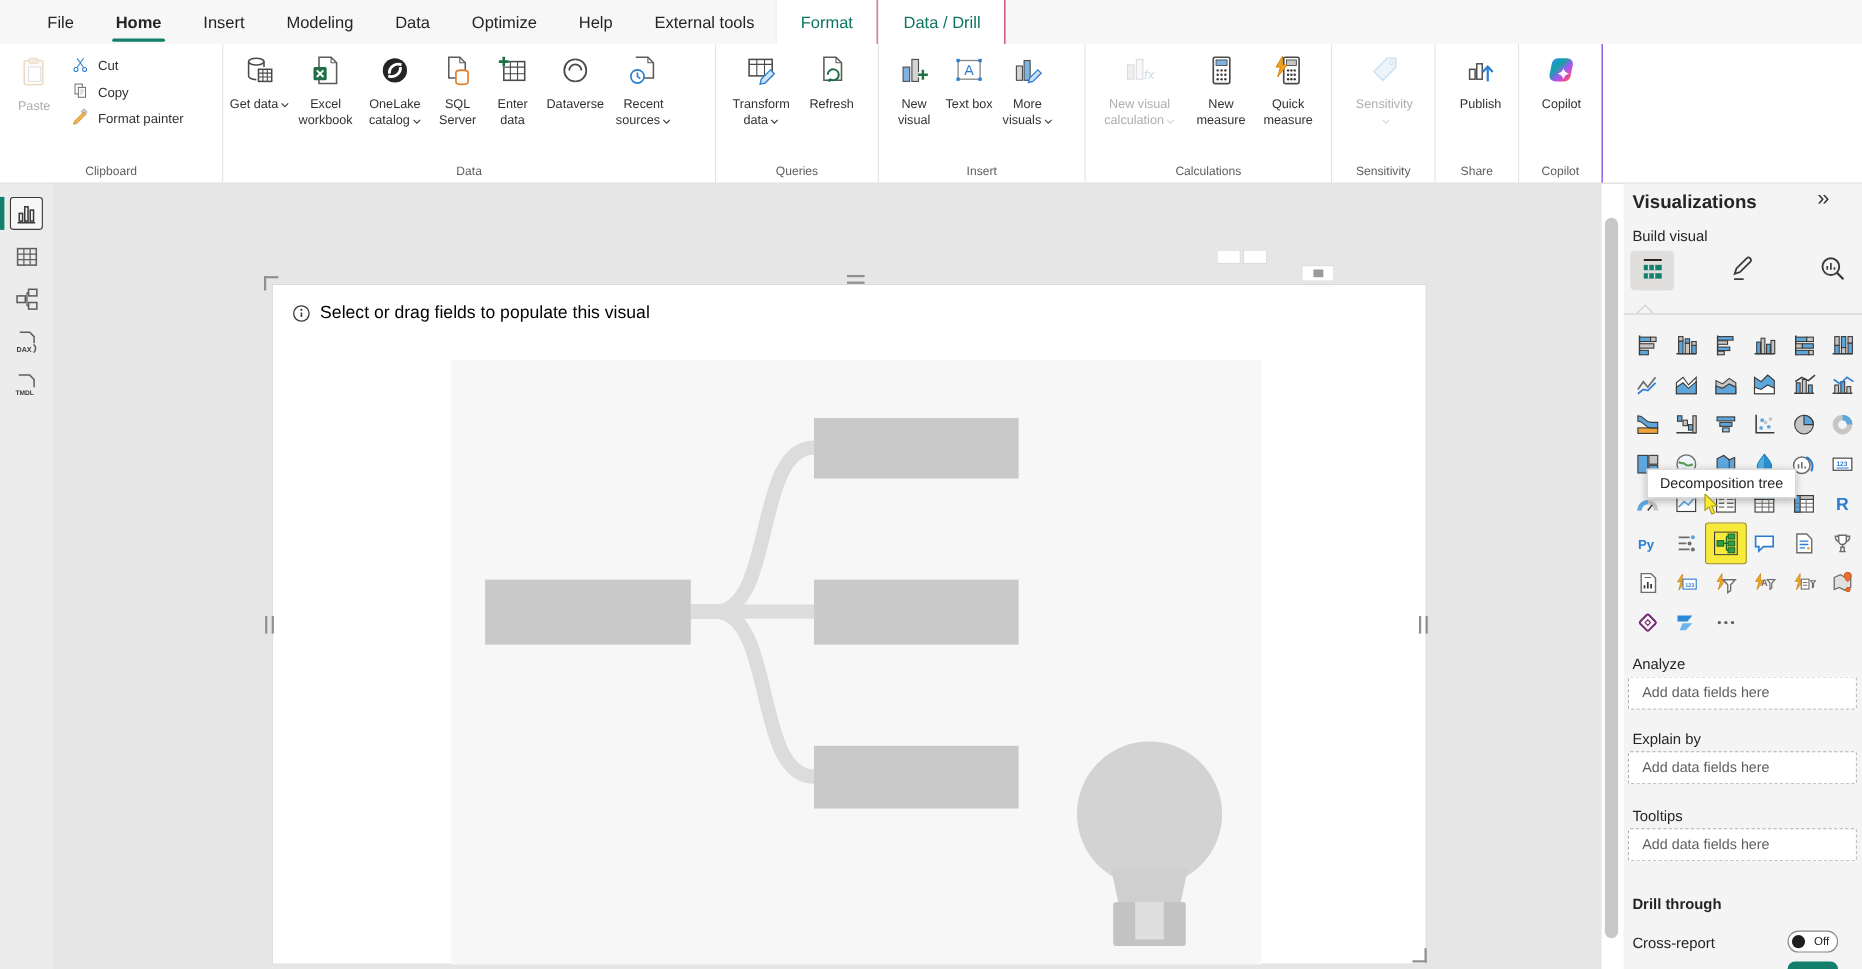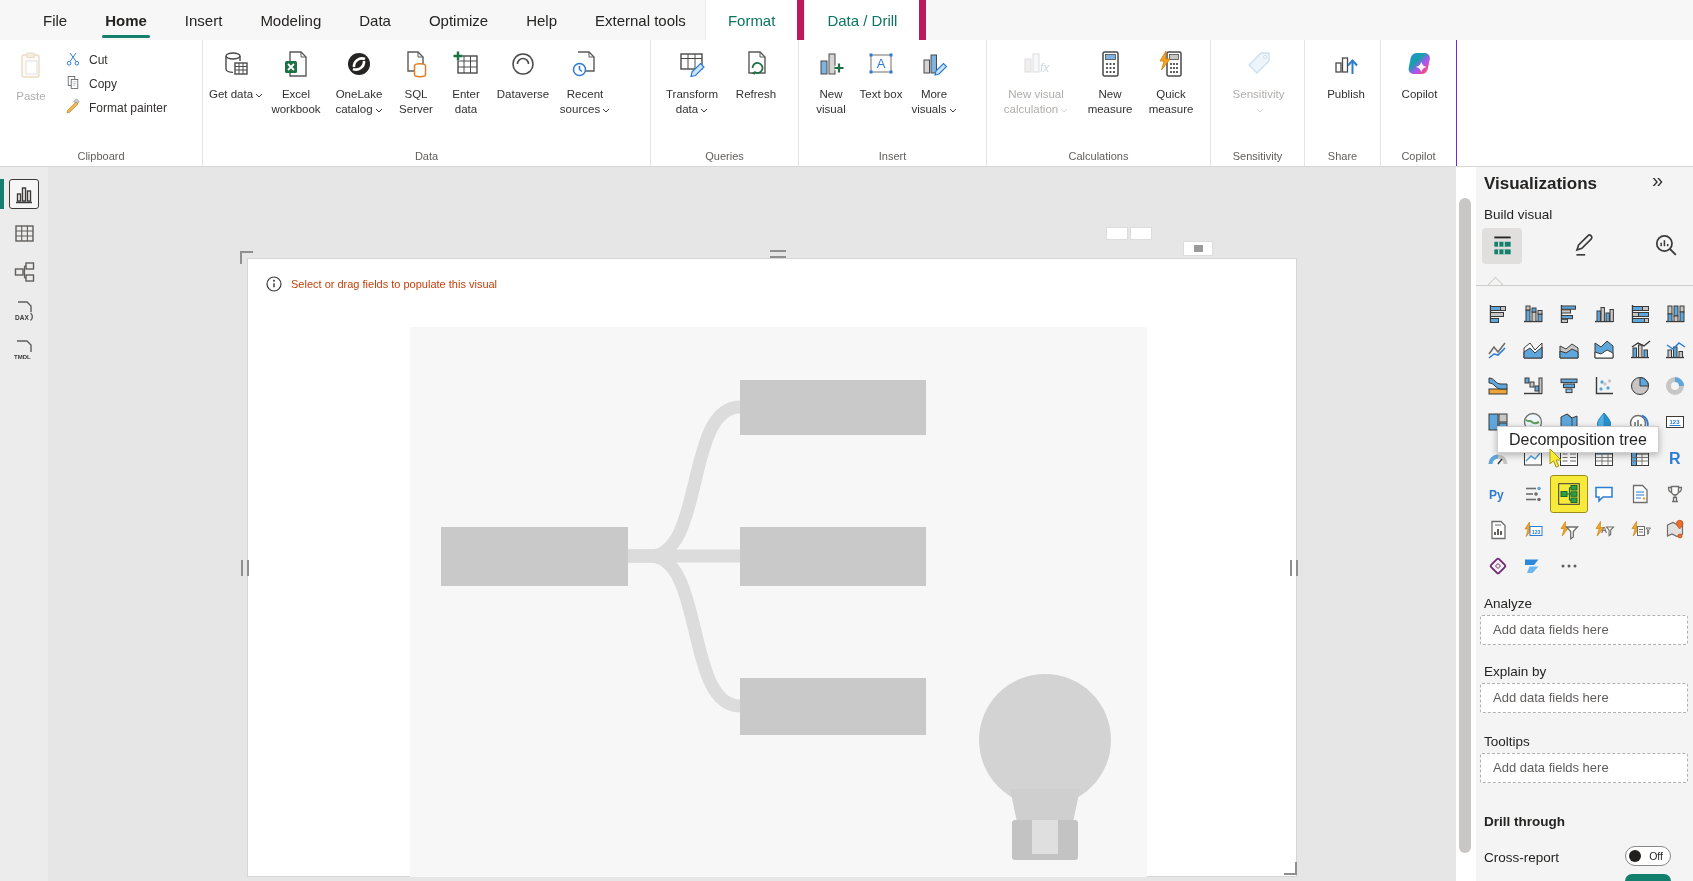--- a/index.html
+++ b/index.html
@@ -5,21 +5,21 @@
   * { margin:0; padding:0; box-sizing:border-box; }
   body { font-family:"Liberation Sans", sans-serif; background:#fff; }
   #app { position:relative; width:1693px; height:881px; overflow:hidden; background:#fff; }
   .abs { position:absolute; }
 
   
   #menubar { left:0; top:0; width:1693px; height:40px; background:#f7f7f7; display:flex; align-items:stretch; padding-left:24px; }
   .mitem { position:relative; display:flex; align-items:center; padding:0 19px; font-size:15px; color:#252423; cursor:default; white-space:nowrap; }
   .mitem.active { font-weight:bold; }
   .mitem.active::after { content:""; position:absolute; left:16px; right:16px; bottom:2px; height:3px; background:#12806c; border-radius:2px; }
-  .mitem.ctx { background:#fff; color:#0c7461; border-left:1px solid #ececec; border-right:7px solid #be185d; padding:0 22px; }
+  .mitem.ctx { background:#fff; color:#0c7461; border-left:1px solid #ececec; border-right:1px solid #be185d; padding:0 22px; }
 
   
   #ribbon { left:0; top:40px; width:1693px; height:127px; background:#fff; border-bottom:1px solid #d8d6d4; }
   .rgroup { position:absolute; top:0; height:126px; border-right:1px solid #e6e4e2; }
   .glabel { position:absolute; bottom:4px; left:0; width:100%; text-align:center; font-size:11px; color:#605e5c; }
   .rbtns { display:flex; align-items:flex-start; padding:7px 3px 0 5px; }
   .rbtn { display:flex; flex-direction:column; align-items:center; width:60px; padding-top:2px; cursor:pointer; }
   .rtxt { font-size:11.5px; color:#323130; text-align:center; line-height:1.32; margin-top:4px; }
   .rbtn.disabled .rtxt { color:#b0aeac; }
   .rbtn.disabled svg { opacity:.5; }
@@ -34,21 +34,21 @@
   .vitem { position:relative; width:48px; height:30px; display:flex; align-items:center; justify-content:center; cursor:pointer; }
   .vitem .ibox { display:flex; padding:2px; border-radius:3px; }
   .vitem.active .ibox { border:1.5px solid #3b3a39; background:#f6f6f6; }
   .vitem.active::before { content:""; position:absolute; left:0; top:0; width:4px; height:30px; background:#12806c; }
 
   
   #canvas { left:48px; top:167px; width:1408px; height:714px; background:#e6e6e6; }
   #pagetitle { left:247px; top:174px; width:1050px; text-align:center; font-size:38px; font-weight:bold; color:#1f1f1f; letter-spacing:-.5px; }
   #visual { left:247px; top:258px; width:1050px; height:619px; background:#fff; border:1px solid #d6d6d6; }
   #inforow { left:266px; top:276px; display:flex; align-items:center; gap:9px; }
-  #infotext { font-size:11px; color:#c2410c; }
+  #infotext { font-size:16px; color:#000000; }
   .minibox { background:#fff; border:1px solid #dcdcdc; }
   
   .hbracket { width:13px; height:13px; }
   .h-eq { width:16px; height:8px; border-top:2px solid #8f8f8f; border-bottom:2px solid #8f8f8f; }
   .v-eq { width:8px; height:16px; border-left:2px solid #8f8f8f; border-right:2px solid #8f8f8f; }
 
   
   #scrollthumb { left:1459px; top:198px; width:12px; height:655px; background:#c9c7c5; border-radius:6px; }
 
   
@@ -56,21 +56,21 @@
   #panetitle { left:1484px; top:174px; font-size:17px; font-weight:bold; color:#252423; }
   #panecollapse { left:1652px; top:169px; font-size:20px; color:#323130; cursor:pointer; }
   #buildlabel { left:1484px; top:207px; font-size:13.5px; color:#252423; }
   .ptab { position:absolute; width:40px; height:36px; display:flex; align-items:center; justify-content:center; border-radius:4px; cursor:pointer; }
   .ptab.sel { background:#e1dfdd; }
   #panediv { left:1476px; top:285px; width:217px; height:1px; background:#cfcdcb; }
   #panecaret { left:1490px; top:279px; width:11px; height:11px; background:#f4f4f4; border-top:1px solid #cfcdcb; border-left:1px solid #cfcdcb; transform:rotate(45deg); }
   #gallery { left:1480px; top:296px; display:grid; grid-template-columns:repeat(6,35.5px); grid-auto-rows:36px; }
   .gcell { display:flex; align-items:center; justify-content:center; cursor:pointer; border-radius:2px; }
   .gcell.hl { background:#f7ea3a; outline:1.5px solid #9a8f14; }
-  #vtooltip { left:1497px; top:426px; height:27px; background:#fff; border:1px solid #d1cfcd; box-shadow:0 2px 7px rgba(0,0,0,.28); font-size:16px; color:#252423; display:flex; align-items:center; padding:0 11px; white-space:nowrap; z-index:50; }
+  #vtooltip { left:1497px; top:426px; height:27px; background:#fff; border:1px solid #d1cfcd; box-shadow:0 2px 7px rgba(0,0,0,.28); font-size:13px; color:#252423; display:flex; align-items:center; padding:0 11px; white-space:nowrap; z-index:50; }
   #cursor { left:1549px; top:449px; z-index:60; }
   .seclabel { position:absolute; left:1484px; font-size:13.5px; color:#252423; }
   .fieldwell { position:absolute; left:1480px; width:208px; height:30px; background:#fff; border:1px dashed #b3b1af; border-radius:2px; font-size:13px; color:#605e5c; line-height:28px; padding-left:12px; cursor:pointer; }
   #drilllabel { font-weight:bold; }
   #toggleoff { left:1625px; top:846px; width:46px; height:20px; border:1px solid #8a8886; border-radius:10px; background:#fff; display:flex; align-items:center; justify-content:flex-end; padding-right:7px; font-size:10.5px; color:#252423; cursor:pointer; }
   #toggleoff .knob { position:absolute; left:3px; top:3px; width:12px; height:12px; border-radius:50%; background:#201f1e; }
   #toggleon-sliver { left:1625px; top:874px; width:46px; height:14px; background:#12806c; border-radius:7px; }
   text { font-family:"Liberation Sans", sans-serif; }
 </style>
 </head>

